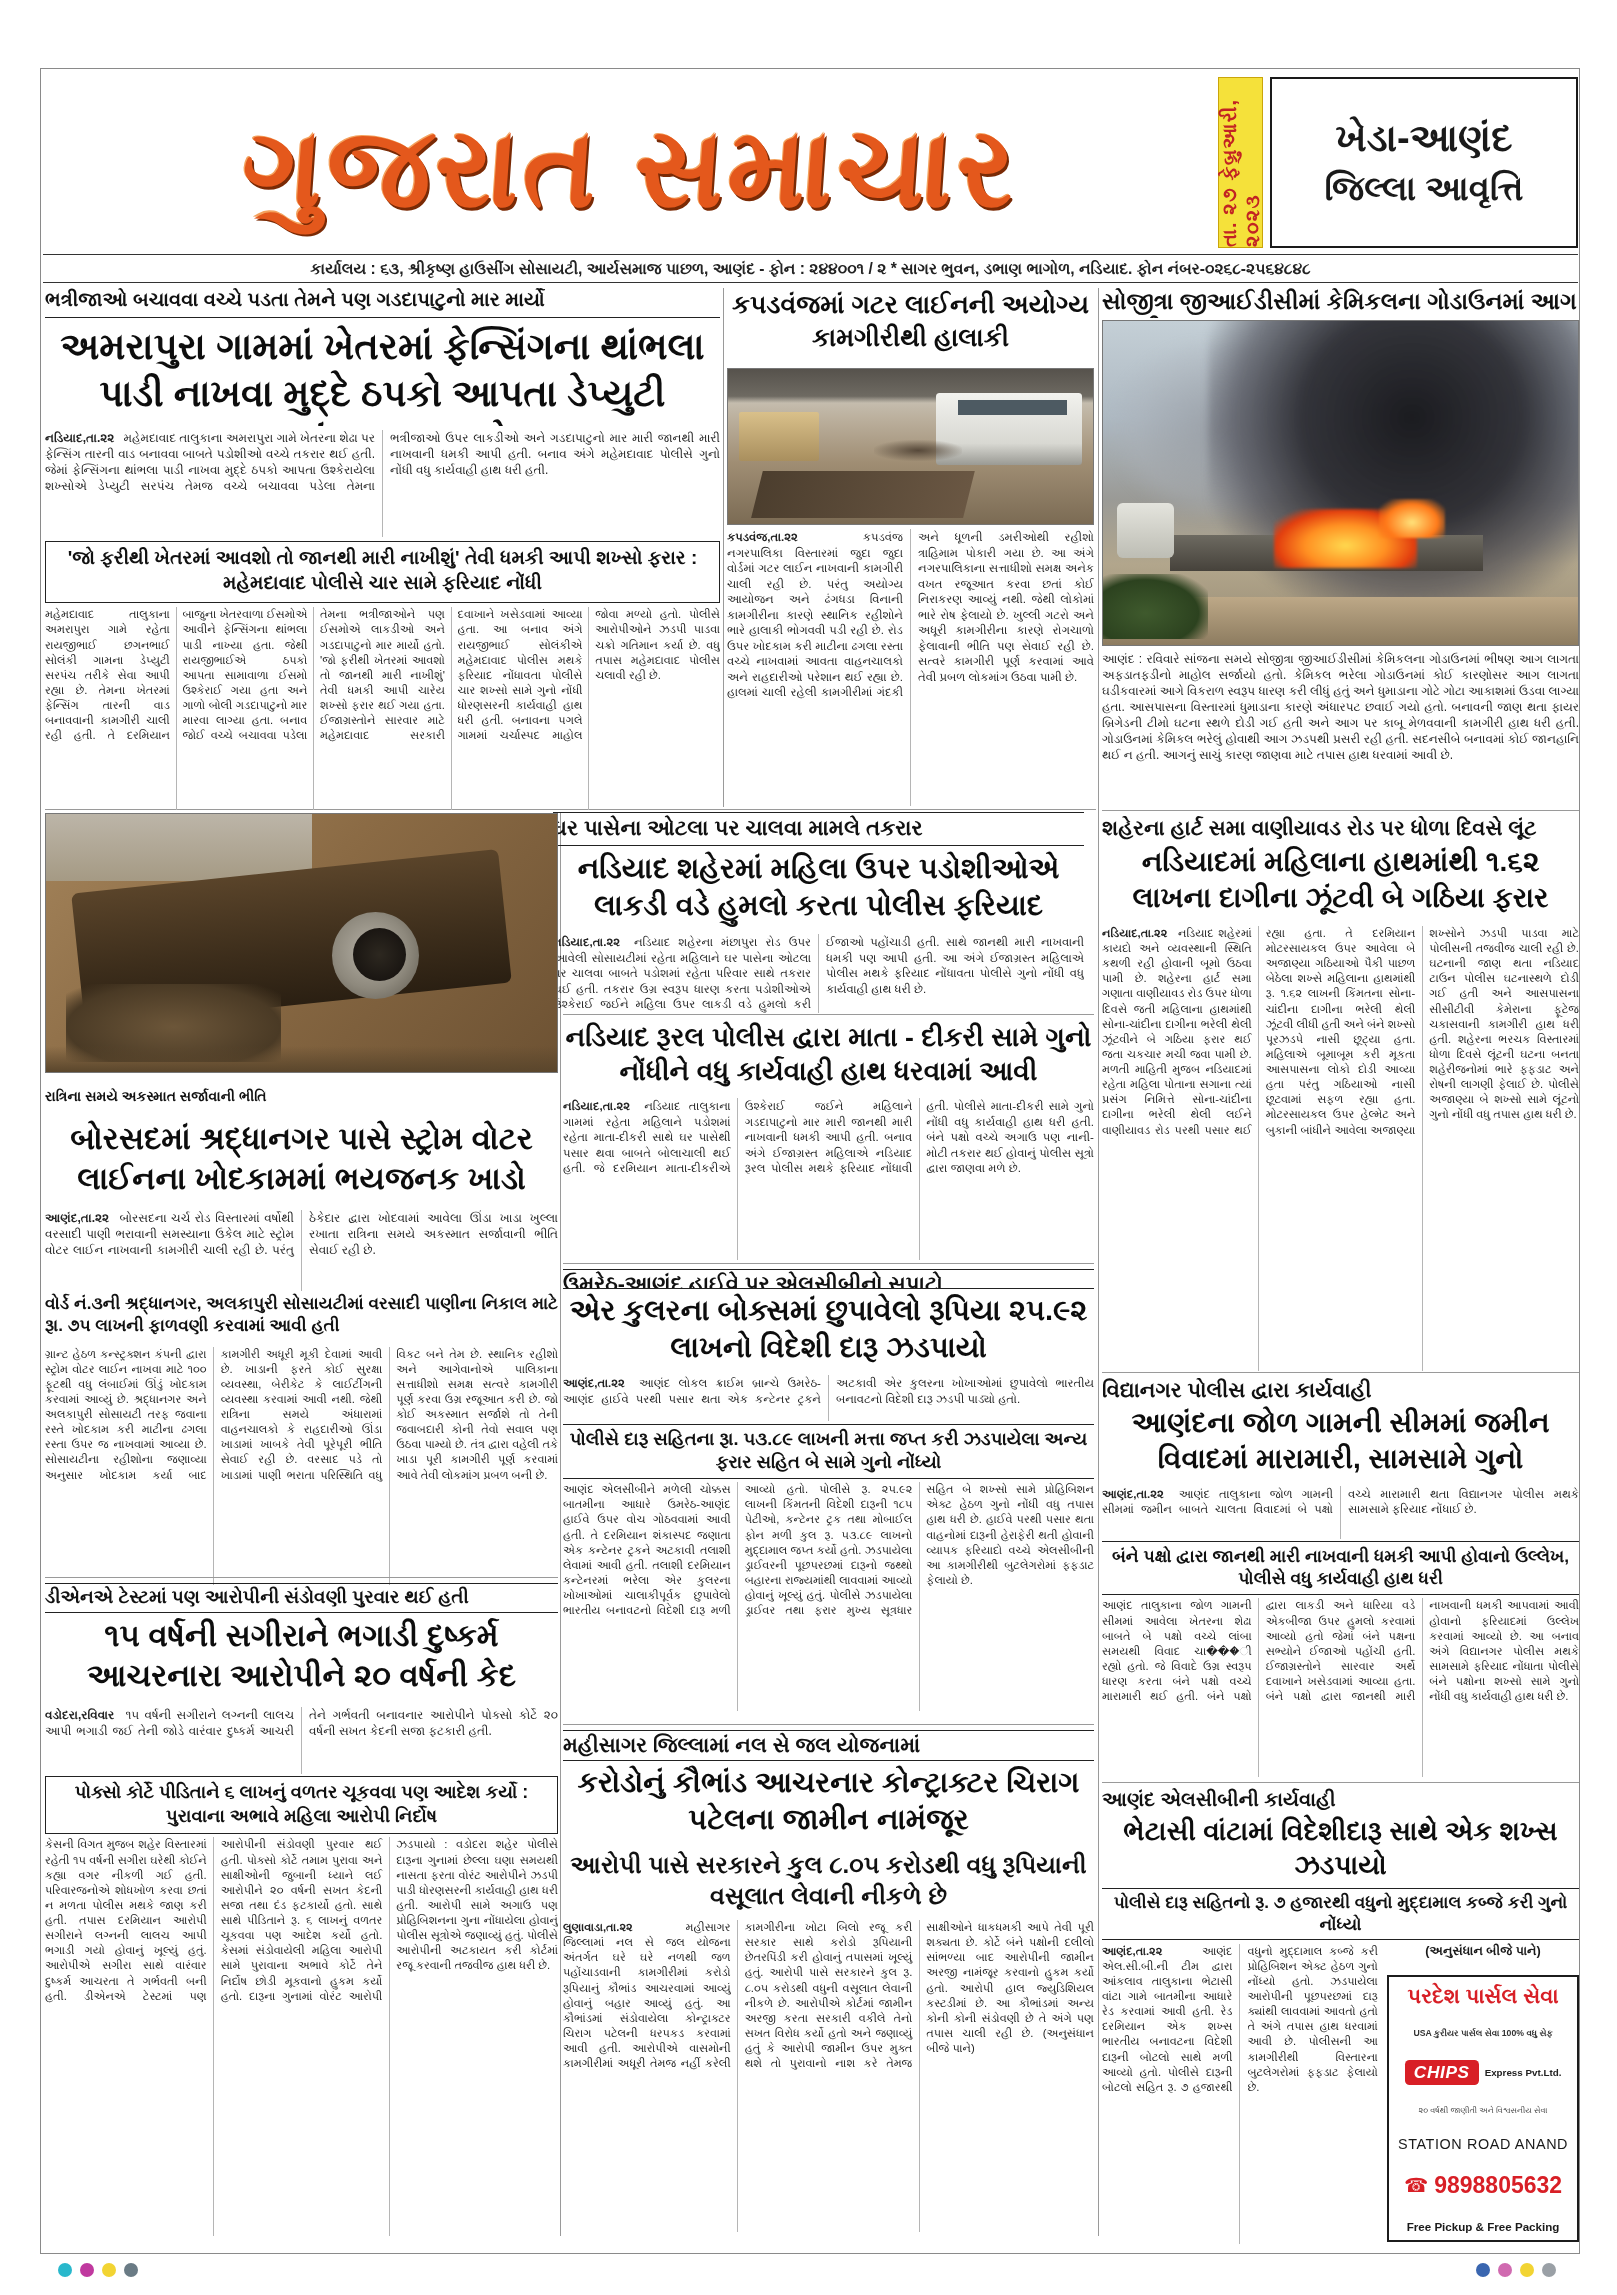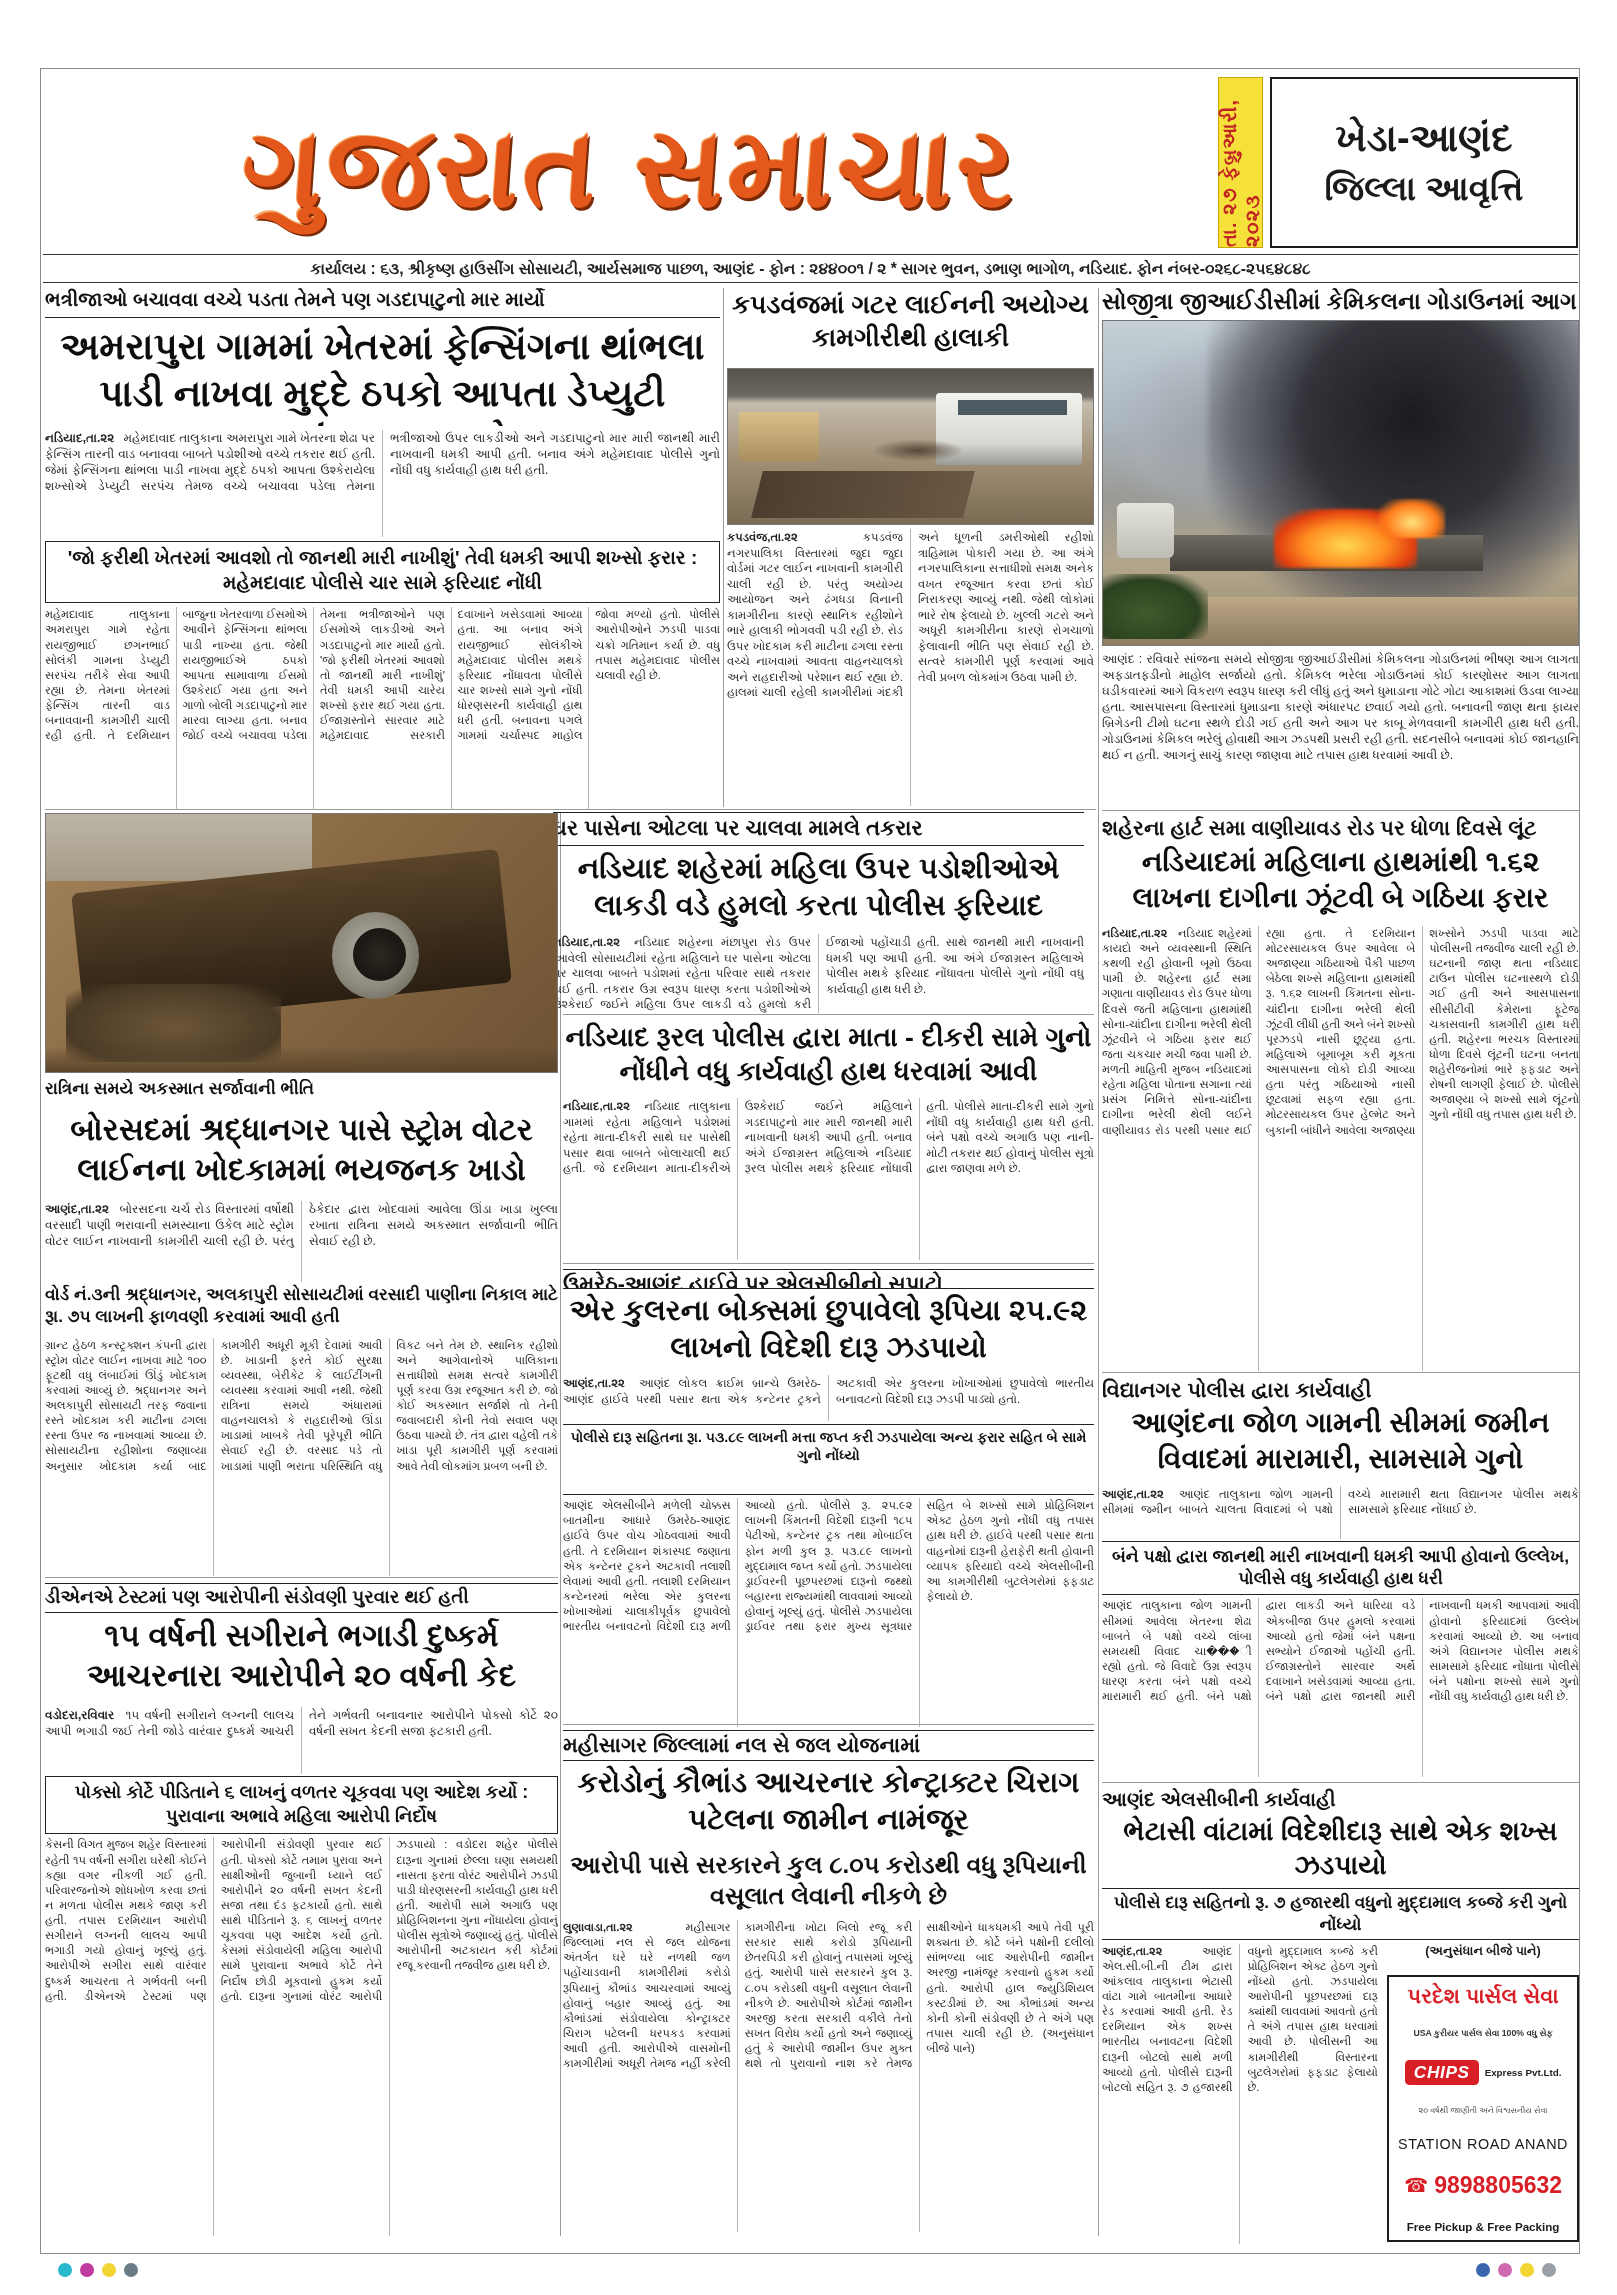--- a/index.html
+++ b/index.html
@@ -169,38 +169,38 @@
 
   <div class="blk" style="left:45px;top:813px;width:513px">
     <div class="photo ph-trench" style="height:260px">
       <div class="soiltop"></div>
       <div class="cut"></div>
       <div class="pipe"></div>
       <div class="pipehole"></div>
       <div class="water"></div>
       <div class="rim"></div>
     </div>
-    <div class="kicker" style="font-size:17px;height:29px;margin-top:6px">રાત્રિના સમયે અકસ્માત સર્જાવાની ભીતિ</div>
+    <div class="kicker" style="font-size:14px;height:29px;margin-top:15px">રાત્રિના સમયે અકસ્માત સર્જાવાની ભીતિ</div>
     <div class="headline" style="font-size:31px;height:87px;margin-top:2.3px">બોરસદમાં શ્રદ્ધાનગર પાસે સ્ટ્રોમ વોટર લાઈનના ખોદકામમાં ભયજનક ખાડો</div>
     <div class="body-text cols-2" style="font-size:12px;height:81px;margin-top:3.5px">
       <span class="dateline">આણંદ,તા.૨૨</span>
       <span>બોરસદના ચર્ચ રોડ વિસ્તારમાં વર્ષોથી વરસાદી પાણી ભરાવાની સમસ્યાના ઉકેલ માટે સ્ટ્રોમ વોટર લાઈન નાખવાની કામગીરી ચાલી રહી છે. પરંતુ ઠેકેદાર દ્વારા ખોદવામાં આવેલા ઊંડા ખાડા ખુલ્લા રખાતા રાત્રિના સમયે અકસ્માત સર્જાવાની ભીતિ સેવાઈ રહી છે.</span>
     </div>
     <div class="deck" style="font-size:17px;height:50px;margin-top:2.3px;text-align:justify">વોર્ડ નં.૩ની શ્રદ્ધાનગર, અલકાપુરી સોસાયટીમાં વરસાદી પાણીના નિકાલ માટે રૂા. ૭૫ લાખની ફાળવણી કરવામાં આવી હતી</div>
     <div class="body-text cols-3" style="font-size:11.3px;height:238px;margin-top:3.5px">ગ્રાન્ટ હેઠળ કન્સ્ટ્રક્શન કંપની દ્વારા સ્ટ્રોમ વોટર લાઈન નાખવા માટે ૧૦૦ ફૂટથી વધુ લંબાઈમાં ઊંડું ખોદકામ કરવામાં આવ્યું છે. શ્રદ્ધાનગર અને અલકાપુરી સોસાયટી તરફ જવાના રસ્તે ખોદકામ કરી માટીના ઢગલા રસ્તા ઉપર જ નાખવામાં આવ્યા છે. સોસાયટીના રહીશોના જણાવ્યા અનુસાર ખોદકામ કર્યા બાદ કામગીરી અધૂરી મૂકી દેવામાં આવી છે. ખાડાની ફરતે કોઈ સુરક્ષા વ્યવસ્થા, બેરીકેટ કે લાઈટીંગની વ્યવસ્થા કરવામાં આવી નથી. જેથી રાત્રિના સમયે અંધારામાં વાહનચાલકો કે રાહદારીઓ ઊંડા ખાડામાં ખાબકે તેવી પૂરેપૂરી ભીતિ સેવાઈ રહી છે. વરસાદ પડે તો ખાડામાં પાણી ભરાતા પરિસ્થિતિ વધુ વિકટ બને તેમ છે. સ્થાનિક રહીશો અને આગેવાનોએ પાલિકાના સત્તાધીશો સમક્ષ સત્વરે કામગીરી પૂર્ણ કરવા ઉગ્ર રજૂઆત કરી છે. જો કોઈ અકસ્માત સર્જાશે તો તેની જવાબદારી કોની તેવો સવાલ પણ ઉઠવા પામ્યો છે. તંત્ર દ્વારા વહેલી તકે ખાડા પૂરી કામગીરી પૂર્ણ કરવામાં આવે તેવી લોકમાંગ પ્રબળ બની છે.</div>
   </div>
 
   <div class="blk sep-top" style="left:563px;top:1263px;width:531px">
     <div class="kicker boxed" style="font-size:21.4px;height:20px">ઉમરેઠ-આણંદ હાઈવે પર એલસીબીનો સપાટો</div>
     <div class="headline" style="font-size:29px;height:81px;margin-top:3.5px">એર કુલરના બોક્સમાં છુપાવેલો રૂપિયા ૨૫.૯૨ લાખનો વિદેશી દારૂ ઝડપાયો</div>
     <div class="body-text cols-2" style="font-size:11.6px;height:46px;margin-top:2.3px">
       <span class="dateline">આણંદ,તા.૨૨</span>
       <span>આણંદ લોકલ ક્રાઈમ બ્રાન્ચે ઉમરેઠ-આણંદ હાઈવે પરથી પસાર થતા એક કન્ટેનર ટ્રકને અટકાવી એર કુલરના ખોખાઓમાં છુપાવેલો ભારતીય બનાવટનો વિદેશી દારૂ ઝડપી પાડ્યો હતો.</span>
     </div>
-    <div class="deck boxed" style="font-size:14px;height:71px;margin-top:2.3px">પોલીસે દારૂ સહિતના રૂા. ૫૩.૮૯ લાખની મત્તા જપ્ત કરી ઝડપાયેલા અન્ય ફરાર સહિત બે સામે ગુનો નોંધ્યો</div>
+    <div class="deck boxed" style="font-size:18px;height:55px;margin-top:2.3px">પોલીસે દારૂ સહિતના રૂા. ૫૩.૮૯ લાખની મત્તા જપ્ત કરી ઝડપાયેલા અન્ય ફરાર સહિત બે સામે ગુનો નોંધ્યો</div>
     <div class="body-text cols-3" style="font-size:11.3px;height:229px;margin-top:3.5px">આણંદ એલસીબીને મળેલી ચોક્કસ બાતમીના આધારે ઉમરેઠ-આણંદ હાઈવે ઉપર વોચ ગોઠવવામાં આવી હતી. તે દરમિયાન શંકાસ્પદ જણાતા એક કન્ટેનર ટ્રકને અટકાવી તલાશી લેવામાં આવી હતી. તલાશી દરમિયાન કન્ટેનરમાં ભરેલા એર કુલરના ખોખાઓમાં ચાલાકીપૂર્વક છુપાવેલો ભારતીય બનાવટનો વિદેશી દારૂ મળી આવ્યો હતો. પોલીસે રૂ. ૨૫.૯૨ લાખની કિંમતની વિદેશી દારૂની ૧૮૫ પેટીઓ, કન્ટેનર ટ્રક તથા મોબાઈલ ફોન મળી કુલ રૂ. ૫૩.૮૯ લાખનો મુદ્દામાલ જપ્ત કર્યો હતો. ઝડપાયેલા ડ્રાઈવરની પૂછપરછમાં દારૂનો જથ્થો બહારના રાજ્યમાંથી લાવવામાં આવ્યો હોવાનું ખૂલ્યું હતું. પોલીસે ઝડપાયેલા ડ્રાઈવર તથા ફરાર મુખ્ય સૂત્રધાર સહિત બે શખ્સો સામે પ્રોહિબિશન એક્ટ હેઠળ ગુનો નોંધી વધુ તપાસ હાથ ધરી છે. હાઈવે પરથી પસાર થતા વાહનોમાં દારૂની હેરાફેરી થતી હોવાની વ્યાપક ફરિયાદો વચ્ચે એલસીબીની આ કામગીરીથી બુટલેગરોમાં ફફડાટ ફેલાયો છે.</div>
   </div>
 
   <div class="blk sep-top" style="left:1102px;top:1372px;width:477px">
     <div class="kicker" style="font-size:21px;height:25.4px">વિદ્યાનગર પોલીસ દ્વારા કાર્યવાહી</div>
     <div class="headline" style="font-size:28px;height:78px;margin-top:2.3px">આણંદના જોળ ગામની સીમમાં જમીન વિવાદમાં મારામારી, સામસામે ગુનો</div>
     <div class="body-text cols-2" style="font-size:11.6px;height:53px;margin-top:2.3px">
       <span class="dateline">આણંદ,તા.૨૨</span>
       <span>આણંદ તાલુકાના જોળ ગામની સીમમાં જમીન બાબતે ચાલતા વિવાદમાં બે પક્ષો વચ્ચે મારામારી થતા વિદ્યાનગર પોલીસ મથકે સામસામે ફરિયાદ નોંધાઈ છે.</span>
     </div>

